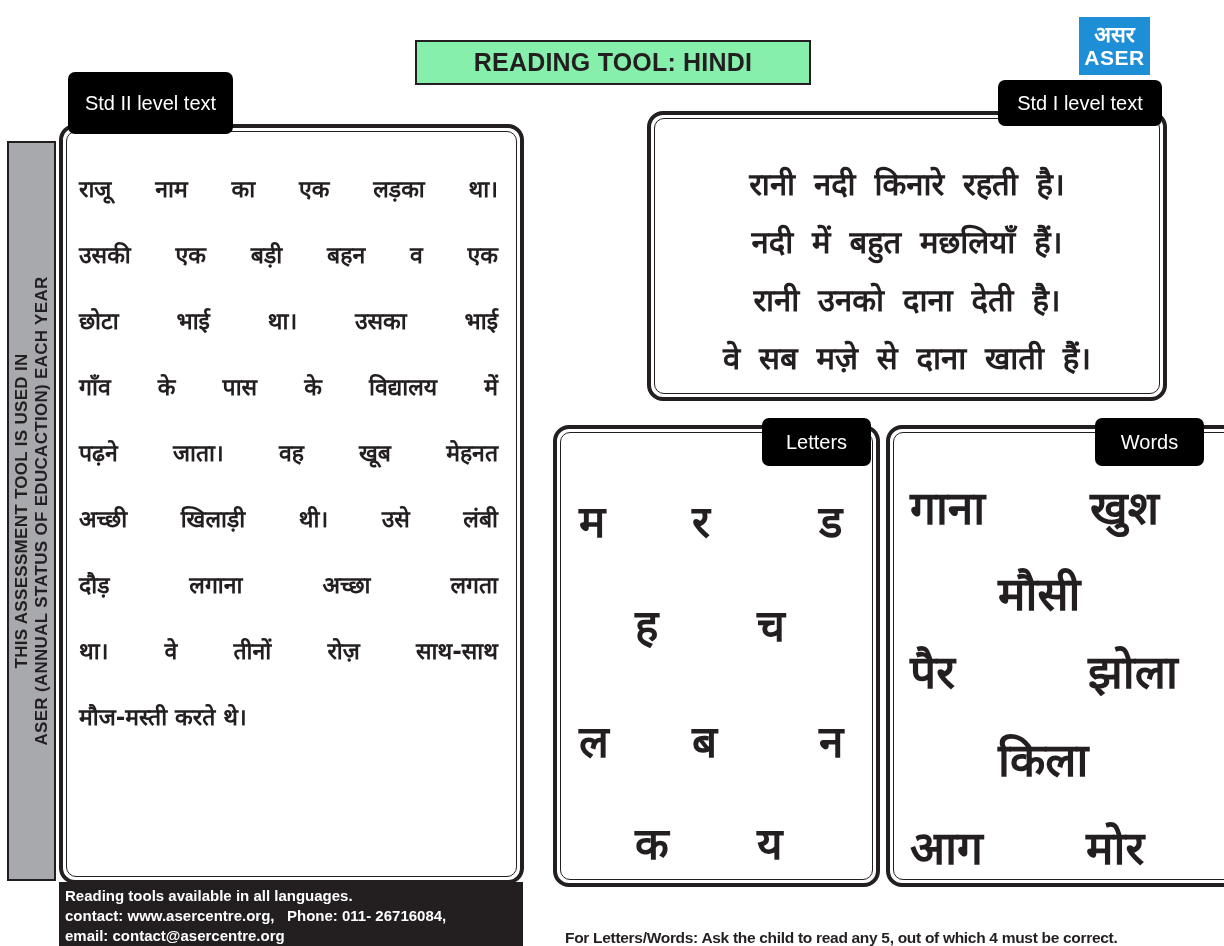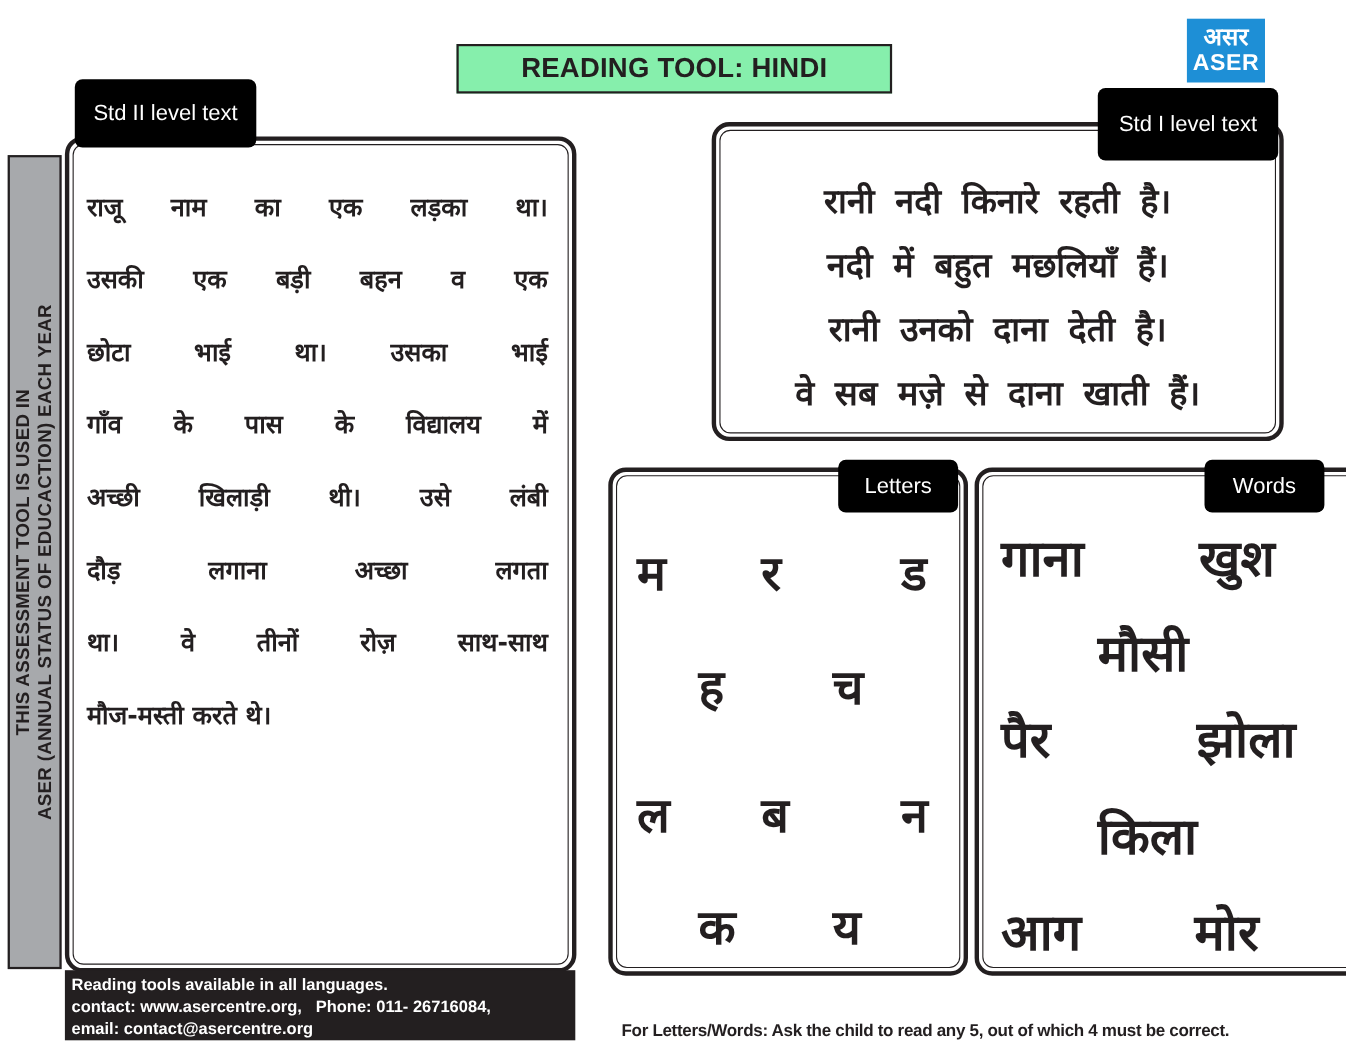--- a/index.html
+++ b/index.html
@@ -52,21 +52,21 @@
   .tag-std2 { left: 68px; top: 72px; width: 165px; height: 62px; }
   .std2-text {
     position: absolute; left: 16px; top: 28px; right: 22px;
     font-family: "DejaVu Sans", sans-serif; font-weight: bold; font-size: 23px; line-height: 66px;
     text-align: justify; text-align-last: justify; z-index: 2;
   }
   .std2-text .line { display: block; white-space: nowrap; text-align: justify; text-align-last: justify; }
   .std2-text .line.last { text-align-last: left; }
 
   .p-std1 { left: 647px; top: 111px; width: 520px; height: 290px; }
-  .tag-std1 { left: 998px; top: 80px; width: 164px; height: 66px; }
+  .tag-std1 { left: 998px; top: 80px; width: 164px; height: 46px; }
   .std1-text {
     position: absolute; left: 0; right: 0; top: 40px; z-index: 2;
     text-align: center; font-family: "DejaVu Sans", sans-serif; font-weight: bold;
     font-size: 31px; line-height: 58px; word-spacing: 8px;
   }
 
   .p-letters { left: 553px; top: 425px; width: 327px; height: 462px; }
   .tag-letters { left: 762px; top: 418px; width: 109px; height: 48px; }
   .p-words { left: 886px; top: 425px; width: 392px; height: 462px; }
   .tag-words { left: 1095px; top: 418px; width: 109px; height: 48px; }
@@ -107,20 +107,21 @@
   </div>
 </div>
 
 <div class="tag tag-std2">Std II level text</div>
 <div class="panel p-std2">
   <div class="std2-text">
     <span class="line">राजू नाम का एक लड़का था।</span>
     <span class="line">उसकी एक बड़ी बहन व एक</span>
     <span class="line">छोटा भाई था। उसका भाई</span>
     <span class="line">गाँव के पास के विद्यालय में</span>
+    <span class="line">पढ़ने जाता। वह खूब मेहनत</span>
     <span class="line">अच्छी खिलाड़ी थी। उसे लंबी</span>
     <span class="line">दौड़ लगाना अच्छा लगता</span>
     <span class="line">था। वे तीनों रोज़ साथ-साथ</span>
     <span class="line last">मौज-मस्ती करते थे।</span>
   </div>
 </div>
 
 <div class="panel p-std1">
   <div class="std1-text">
     <div>रानी नदी किनारे रहती है।</div>

